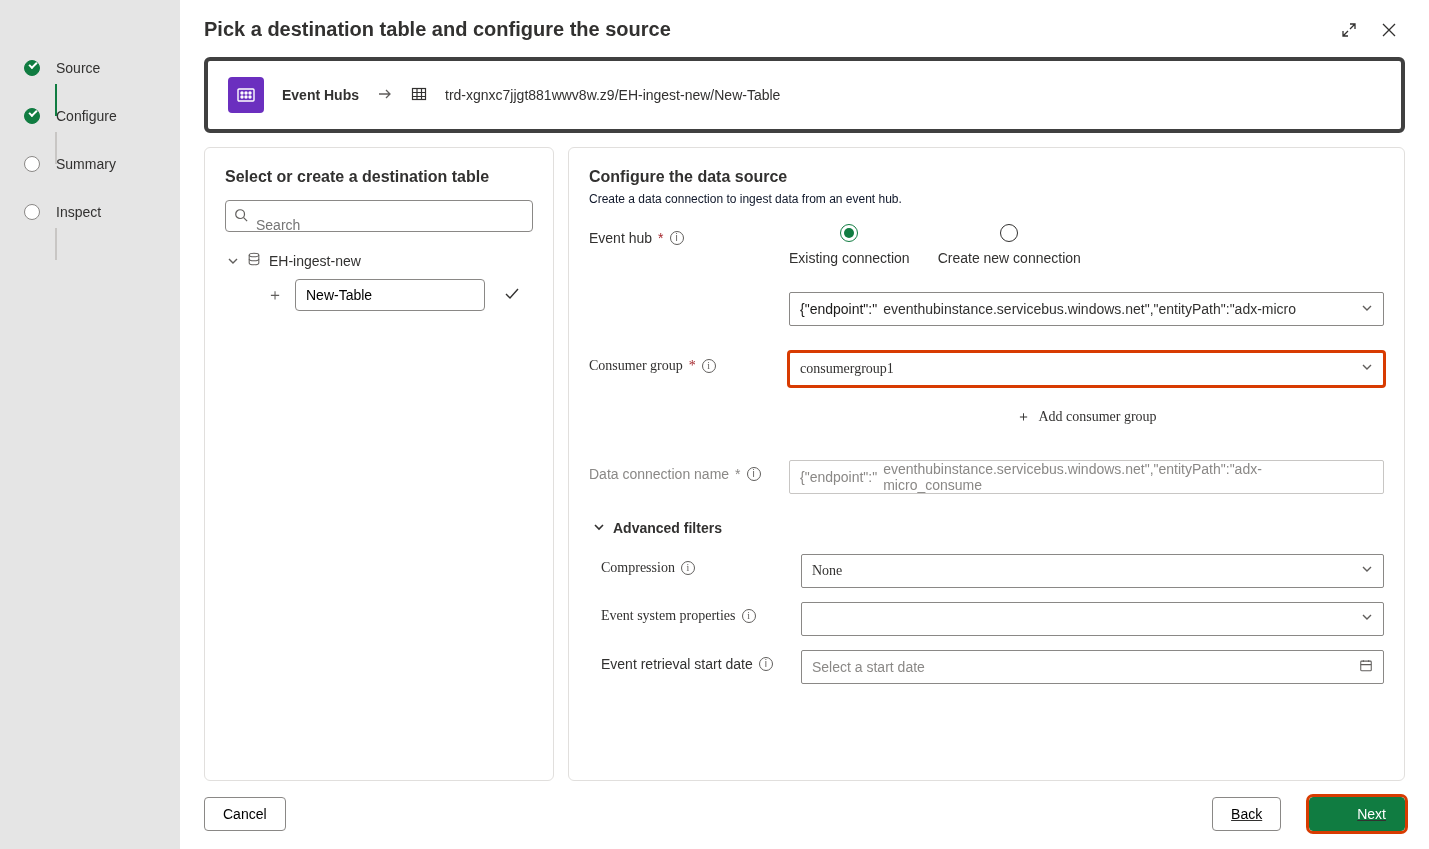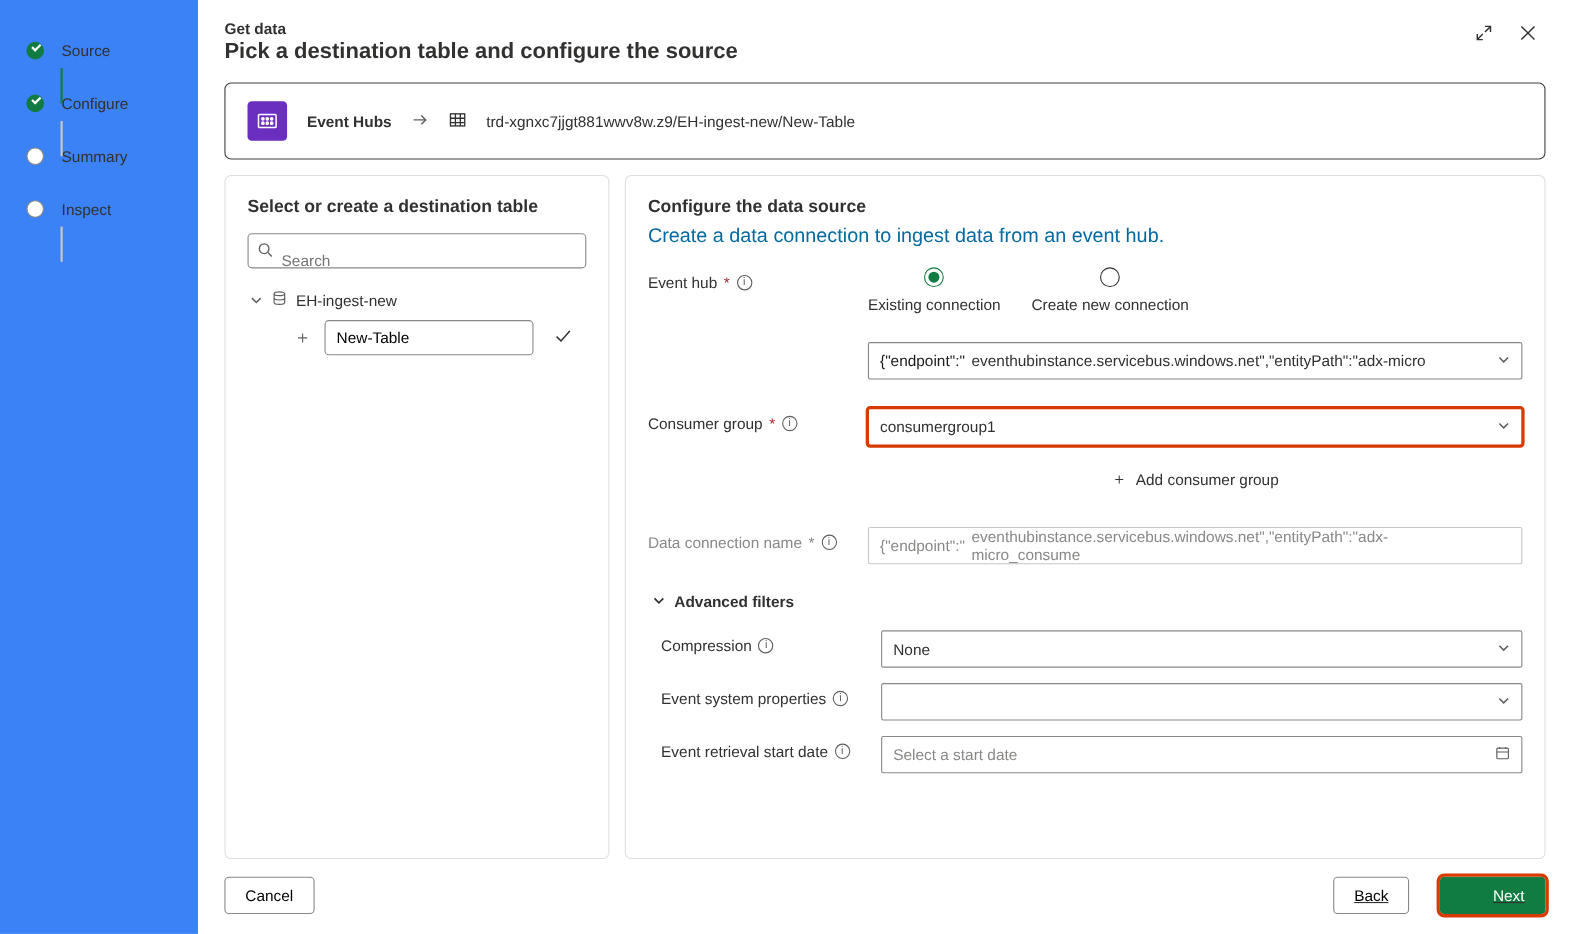--- a/index.html
+++ b/index.html
@@ -10,22 +10,22 @@
     color: #323130;
     background: #faf9f8;
     width: 1429px;
     height: 849px;
     overflow: hidden;
     display: flex;
   }
   
   .sidebar {
     width: 180px;
-    padding: 22px 0 0 24px;
-    background: #3b82f6;
+    padding: 44px 0 0 24px;
+    background: #e5e5e5;
   }
   .step {
     display: flex;
     align-items: center;
     height: 48px;
     position: relative;
     cursor: default;
   }
   .step-dot {
     width: 16px; height: 16px;
@@ -79,21 +79,21 @@
     display: flex;
     flex-direction: column;
   }
   .top-icons { position: absolute; top: 22px; right: 32px; display: flex; gap: 24px; }
   .top-icons span { cursor: pointer; color: #323130; }
   .pre-title { font-size: 14px; font-weight: 600; margin-bottom: 2px; }
   .page-title { font-size: 20px; font-weight: 600; margin: 0 0 16px 0; }
 
   
   .breadcrumb-card {
-    border: 1px solid #404040;
+    border: 4px solid #404040;
     border-radius: 6px;
     padding: 16px 20px;
     display: flex;
     align-items: center;
     gap: 18px;
     margin-bottom: 14px;
   }
   .eh-badge {
     width: 36px; height: 36px;
     background: #6b2fbf;
@@ -111,21 +111,21 @@
   .panel {
     border: 1px solid #e1dfdd;
     border-radius: 6px;
     padding: 20px;
     background: #fff;
   }
   .panel-left { width: 350px; }
   .panel-right { flex: 1; }
 
   .panel h3 { margin: 0 0 14px 0; font-size: 16px; font-weight: 600; }
-  .panel .sub { margin: -8px 0 18px 0; font-size: 18px; color: #0369a1; }
+  .panel .sub { margin: -8px 0 18px 0; font-size: 12px; color: #0f172a; }
 
   .search-box {
     display: flex; align-items: center;
     border: 1px solid #8a8886;
     border-radius: 4px;
     height: 32px;
     padding: 0 8px;
     margin-bottom: 16px;
   }
   .search-box input {
@@ -150,21 +150,21 @@
     border-radius: 4px;
     height: 32px;
     padding: 0 10px;
     width: 190px;
     font-size: 14px;
   }
   .check { color: #323130; margin-left: 6px; }
 
   
   .form-row { display: flex; margin-bottom: 26px; align-items: flex-start; }
-  .form-row.tight { margin-bottom: 14px; }
+  .form-row.tight { margin-bottom: 14px; font-family: Liberation Serif, serif; }
   .form-label {
     width: 200px;
     font-size: 14px;
     padding-top: 6px;
     display: flex; align-items: center; gap: 6px;
   }
   .form-label .req { color: #a4262c; }
   .info-icon {
     display: inline-block;
     width: 14px; height: 14px;
@@ -278,21 +278,20 @@
         <path d="M9 2h5v5M7 14H2V9M14 2l-5 5M2 14l5-5"></path>
       </svg>
     </span>
     <span>
       <svg width="16" height="16" viewBox="0 0 16 16" stroke="currentColor" stroke-width="1.3">
         <path d="M2 2l12 12M14 2L2 14"></path>
       </svg>
     </span>
   </div>
 
-  <div class="pre-title">Get data</div>
   <h1 class="page-title">Pick a destination table and configure the source</h1>
 
   <div class="breadcrumb-card">
     <span class="eh-badge">
       <svg width="20" height="20" viewBox="0 0 20 20" fill="none" stroke="#fff" stroke-width="1.4">
         <rect x="2" y="4" width="16" height="12" rx="1"></rect>
         <circle cx="6" cy="8" r="1" fill="#fff"></circle>
           <circle cx="10" cy="8" r="1" fill="#fff"></circle>
           <circle cx="14" cy="8" r="1" fill="#fff"></circle>
         <circle cx="6" cy="12" r="1" fill="#fff"></circle>

